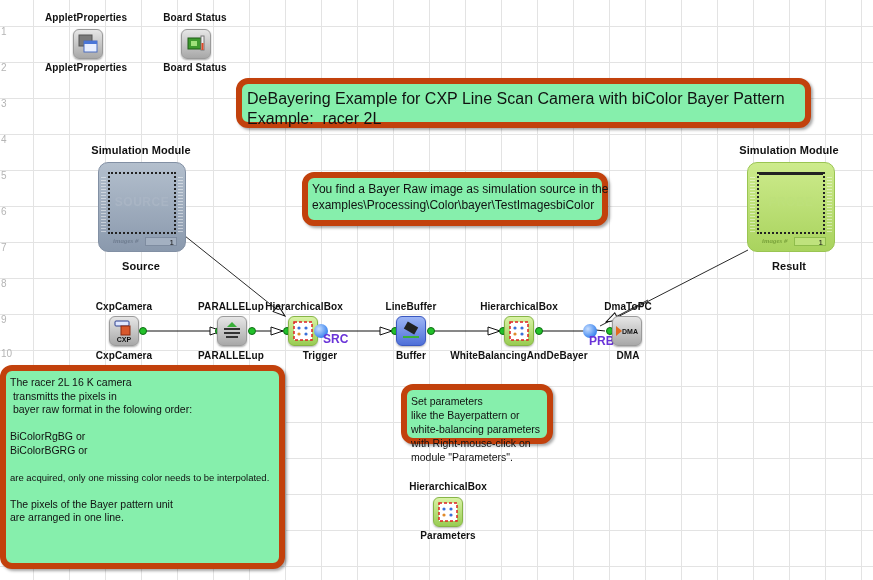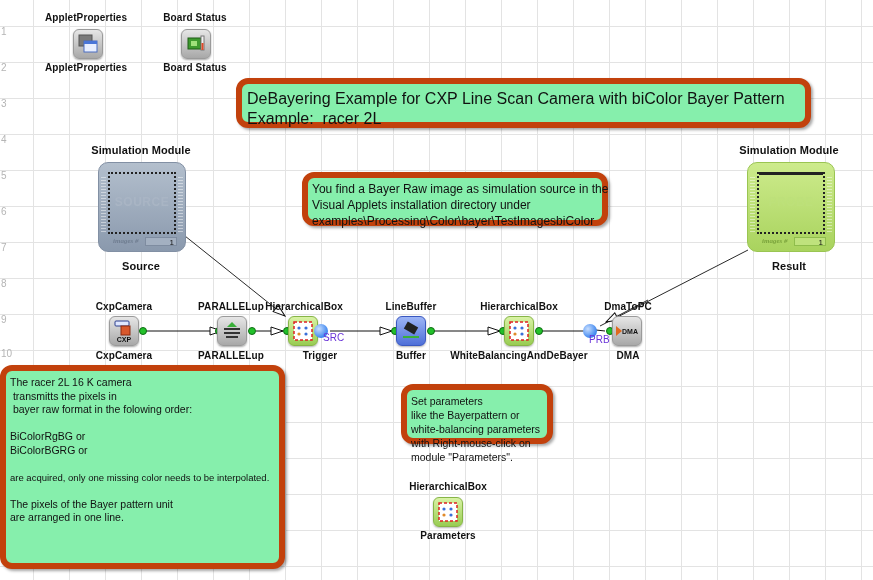--- a/index.html
+++ b/index.html
@@ -44,21 +44,21 @@
   }
   .port {
     position:absolute; width:6px; height:6px; border-radius:50%;
     background:#22c12a; border:1px solid #0d6b12;
   }
   .ball {
     position:absolute; width:14px; height:14px; border-radius:50%;
     background:radial-gradient(circle at 35% 35%, #c7deff, #3d86ef 70%);
   }
   .balltxt {
-    position:absolute; font-size:10px; font-weight:normal; color:#6a34d8;
+    position:absolute; font-size:12px; font-weight:bold; color:#6a34d8;
     font-family:"Liberation Sans", sans-serif;
   }
   .note {
     position:absolute; background:#86efac; border:6px solid #c2410c;
     border-radius:12px; box-shadow:2px 2px 3px rgba(0,0,0,.35);
     color:#111; box-sizing:border-box;
     font-family:"Liberation Sans", sans-serif;
   }
   .note .line { white-space:pre; }
   .sim {
@@ -174,21 +174,20 @@
     <div class="ticks-r"></div>
   <div class="inner" style="border-top:3px solid #222;"></div>
   <div class="word">PROBE</div>
   <div class="imgrow">images #</div>
   <div class="imgbox">1</div>
 </div>
 <div class="lbl big" style="left:789px;top:260px">Result</div>
 
 <div class="note" style="left:302px;top:172px;width:306px;height:54px;padding:3px 4px;font-size:12px;line-height:16px;">
   <div class="line">You find a Bayer Raw image as simulation source in the</div>
-  <div class="line">Visual Applets installation directory under</div>
   <div class="line">examples\Processing\Color\bayer\TestImagesbiColor</div>
 </div>
 
 <div class="lbl" style="left:124px;top:301px">CxpCamera</div>
 <div class="icon gray" style="left:109px;top:316px">
   <svg width="28" height="28">
     <rect x="5" y="4" width="14" height="5" rx="1" fill="#dfe7ff" stroke="#2c3f8c"></rect>
     <rect x="11" y="9" width="9" height="9" fill="#d8582c" stroke="#8c2a10"></rect>
     <text x="14" y="25" font-size="7" font-weight="bold" fill="#111" text-anchor="middle" font-family="Liberation Sans, sans-serif">CXP</text>
   </svg>

